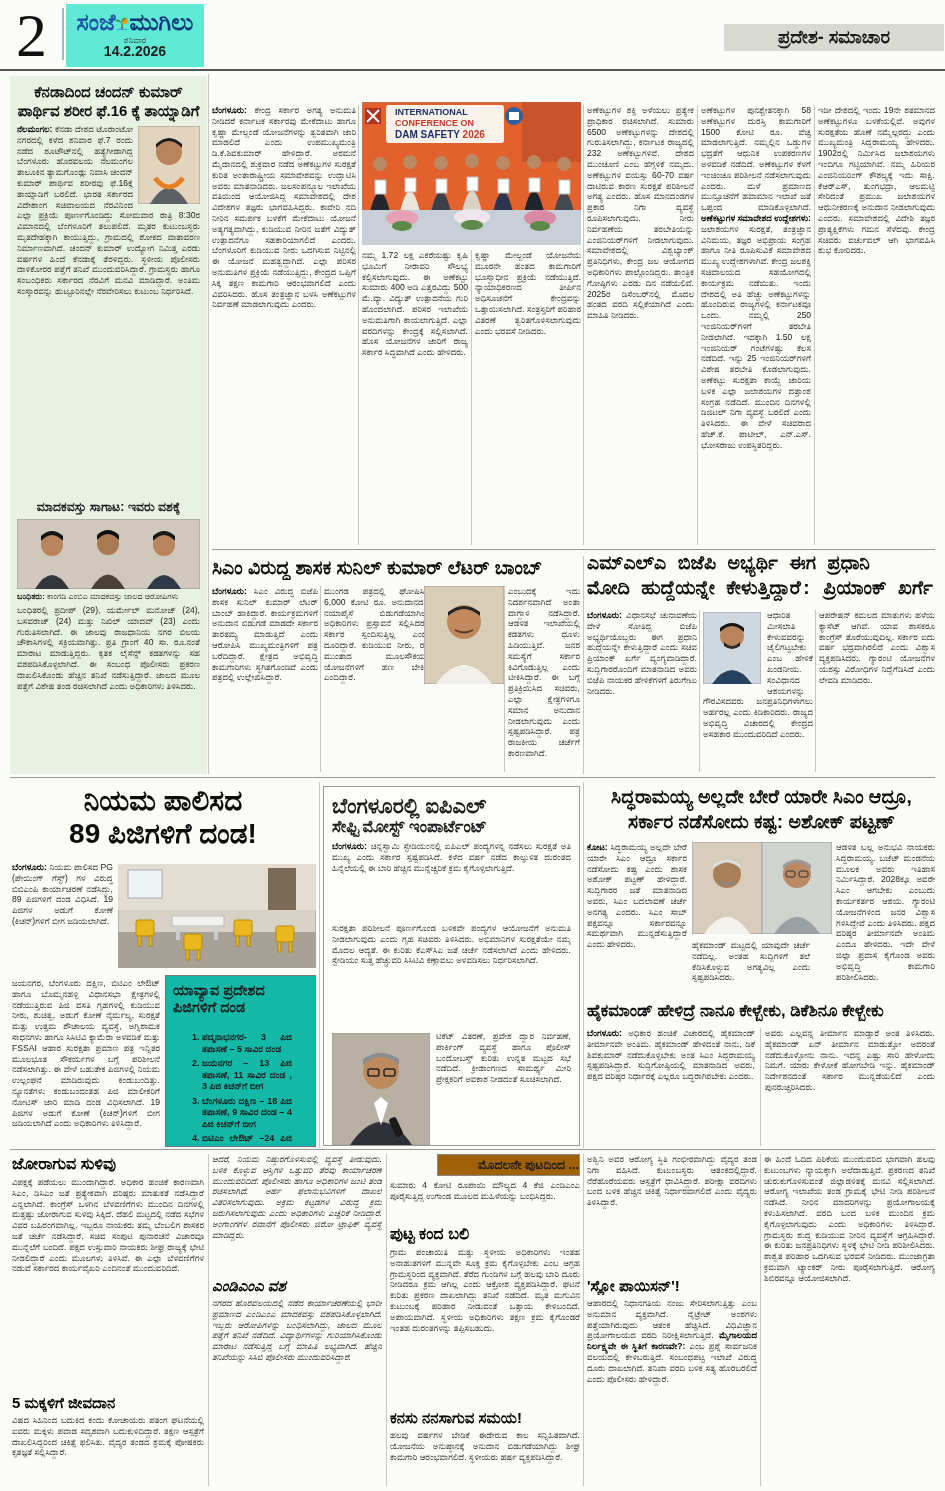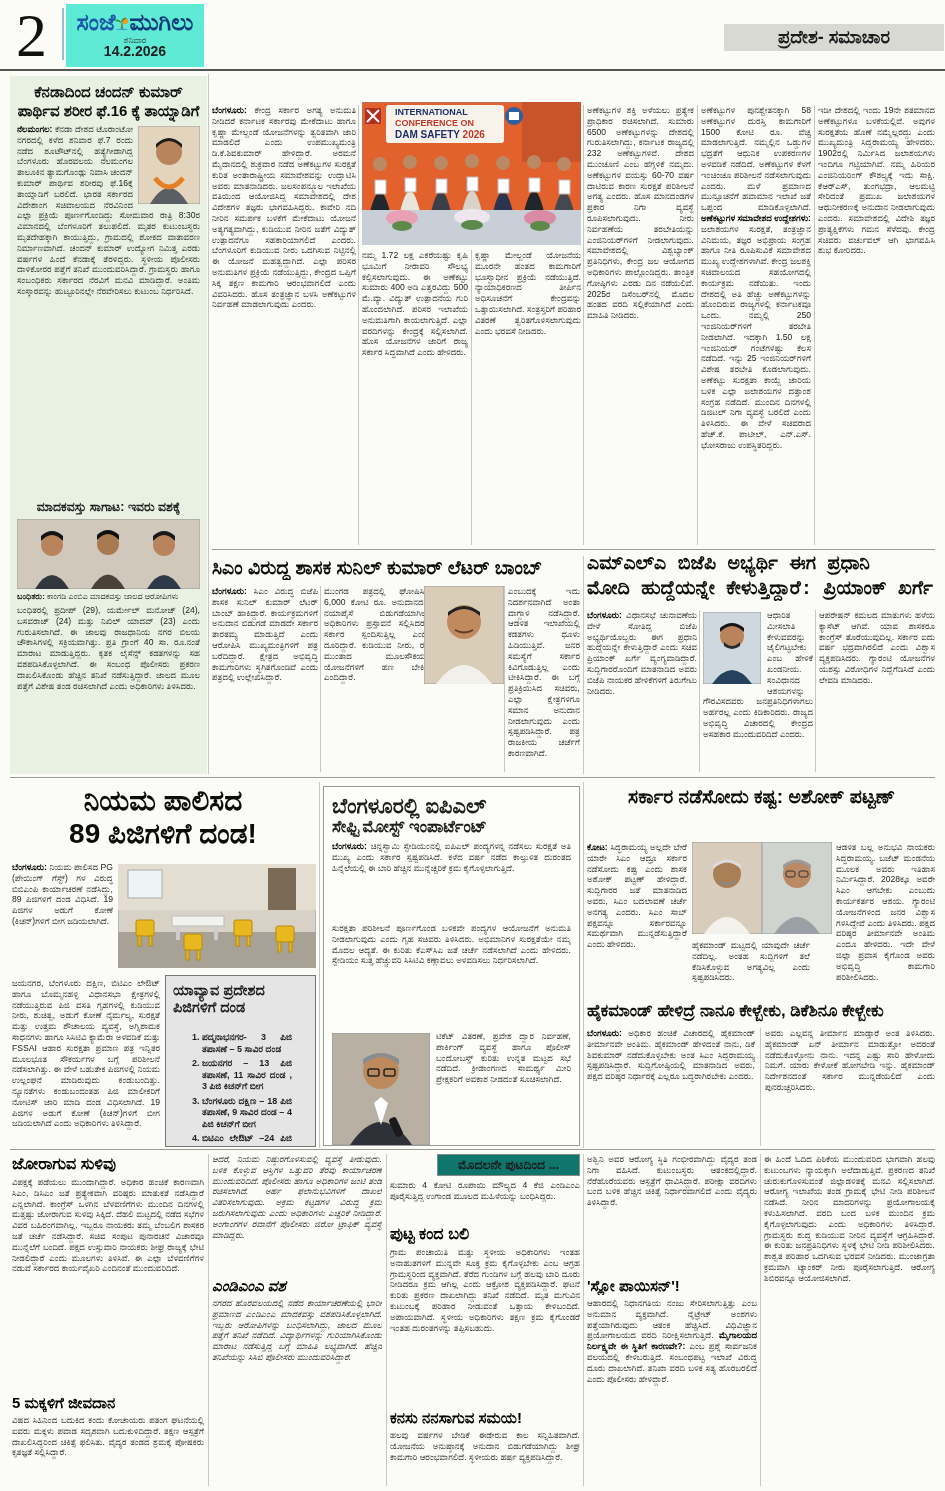--- a/index.html
+++ b/index.html
@@ -25,29 +25,29 @@
   .mastday{font-size:8.5px;color:#333;line-height:10px;}
   .mastdate{font-size:14px;color:#222;font-weight:bold;line-height:12px;}
   .sectionbox{background:#d9d9d4;color:#1a1a1a;font-size:18px;font-weight:bold;
               text-align:center;line-height:27px;}
   
   .greencol{background:#e9f2e2;padding:6px 7px;box-sizing:border-box;overflow:hidden;}
   .greencol .gh{font-size:15px;line-height:19px;font-weight:bold;text-align:center;color:#0c0c0c;margin-bottom:4px;}
   .greencol .gsub{font-size:12.5px;line-height:15px;font-weight:bold;text-align:center;margin:6px 0 4px 0;}
   .fl-r{float:right;margin:2px 0 3px 5px;}
   .fl-l{float:left;margin:2px 6px 2px 0;}
-  .box-pg{border:1px solid #777;background:#e5e5e5;padding:6px 7px;box-sizing:border-box;overflow:hidden;}
+  .box-pg{border:1px solid #777;background:#14b8a6;padding:6px 7px;box-sizing:border-box;overflow:hidden;}
   .box-pg .bt{font-size:14.5px;line-height:17px;font-weight:bold;margin-bottom:5px;}
   .box-pg ol{margin:16px;padding-left:13px;}
   .box-pg li{font-size:9px;line-height:11.5px;font-weight:bold;margin-bottom:3px;text-align:justify;}
   .iplbox{border:1px solid #999;box-sizing:border-box;padding:7px 8px;overflow:hidden;background:#fdfdf9;}
   .iplbox .ih1{font-size:21px;line-height:23px;font-weight:bold;}
   .iplbox .ih2{font-size:16.5px;line-height:19px;font-weight:bold;margin-bottom:5px;}
-  .contheader{background:#0f766e;border:1px solid #8a8a85;font-size:12.5px;font-weight:bold;
-              text-align:center;line-height:20px;margin-left:47px;}
+  .contheader{background:#a16207;border:1px solid #8a8a85;font-size:12.5px;font-weight:bold;
+              text-align:right;line-height:20px;margin-left:47px;}
 </style>
 </head>
 <body>
 
 <div class="page">
 
   <div class="abs pagenum" style="left:16px;top:4px;">2</div>
   <div class="abs" style="left:62px;top:8px;width:2px;height:52px;background:#9db8c8;"></div>
   <div class="abs mastbox" style="left:66px;top:4px;width:138px;height:58px;">
     <div class="masttitle">
@@ -295,20 +295,21 @@
         <path d="M18 112 Q49 66 80 112 Z" fill="#2e3138"></path>
         <path d="M42 70 L49 64 L56 70 L49 92 Z" fill="#fff"></path>
         <rect x="60" y="84" width="8" height="20" rx="3" transform="rotate(-25 64 94)" fill="#1a1a1a"></rect>
       </svg>
       <span>ಟಿಕೆಟ್ ವಿತರಣೆ, ಪ್ರವೇಶ ದ್ವಾರ ನಿರ್ವಹಣೆ, ಪಾರ್ಕಿಂಗ್ ವ್ಯವಸ್ಥೆ ಹಾಗೂ ಪೊಲೀಸ್ ಬಂದೋಬಸ್ತ್ ಕುರಿತು ಉನ್ನತ ಮಟ್ಟದ ಸಭೆ ನಡೆದಿದೆ. ಕ್ರೀಡಾಂಗಣದ ಸಾಮರ್ಥ್ಯ ಮೀರಿ ಪ್ರೇಕ್ಷಕರಿಗೆ ಅವಕಾಶ ನೀಡದಂತೆ ಸೂಚಿಸಲಾಗಿದೆ.</span>
     </div>
   </div>
   <div class="vr" style="left:583px;top:782px;height:366px;"></div>
 
   <div class="abs headline" style="left:587px;top:784px;width:349px;height:50px;font-size:19px;line-height:25px;text-align:center;">
+    <div>ಸಿದ್ಧರಾಮಯ್ಯ ಅಲ್ಲದೇ ಬೇರೆ ಯಾರೇ ಸಿಎಂ ಆದ್ರೂ,</div>
     <div>ಸರ್ಕಾರ ನಡೆಸೋದು ಕಷ್ಟ: ಅಶೋಕ್ ಪಟ್ಟಣ್</div>
   </div>
   <div class="abs txt" style="left:587px;top:842px;width:100px;height:150px;">
     <span class="dl">ಕೋಟ:</span>
     <span>ಸಿದ್ಧರಾಮಯ್ಯ ಅಲ್ಲದೇ ಬೇರೆ ಯಾರೇ ಸಿಎಂ ಆದ್ರೂ ಸರ್ಕಾರ ನಡೆಸೋದು ಕಷ್ಟ ಎಂದು ಶಾಸಕ ಅಶೋಕ್ ಪಟ್ಟಣ್ ಹೇಳಿದ್ದಾರೆ. ಸುದ್ದಿಗಾರರ ಜತೆ ಮಾತನಾಡಿದ ಅವರು, ಸಿಎಂ ಬದಲಾವಣೆ ಚರ್ಚೆ ಅನಗತ್ಯ ಎಂದರು. ಸಿಎಂ ಸಾಬ್ ಪಕ್ಷವನ್ನೂ ಸರ್ಕಾರವನ್ನೂ ಸಮರ್ಥವಾಗಿ ಮುನ್ನಡೆಸುತ್ತಿದ್ದಾರೆ ಎಂದು ಹೇಳಿದರು.</span>
   </div>
   <svg class="abs photo" style="left:692px;top:842px;" width="140" height="92" viewBox="0 0 140 92">
     <rect width="70" height="92" fill="#d8cdbc"></rect>
       <rect x="70" width="70" height="92" fill="#cfd4cf"></rect>
     <rect width="140" height="92" fill="none" stroke="#999"></rect>

